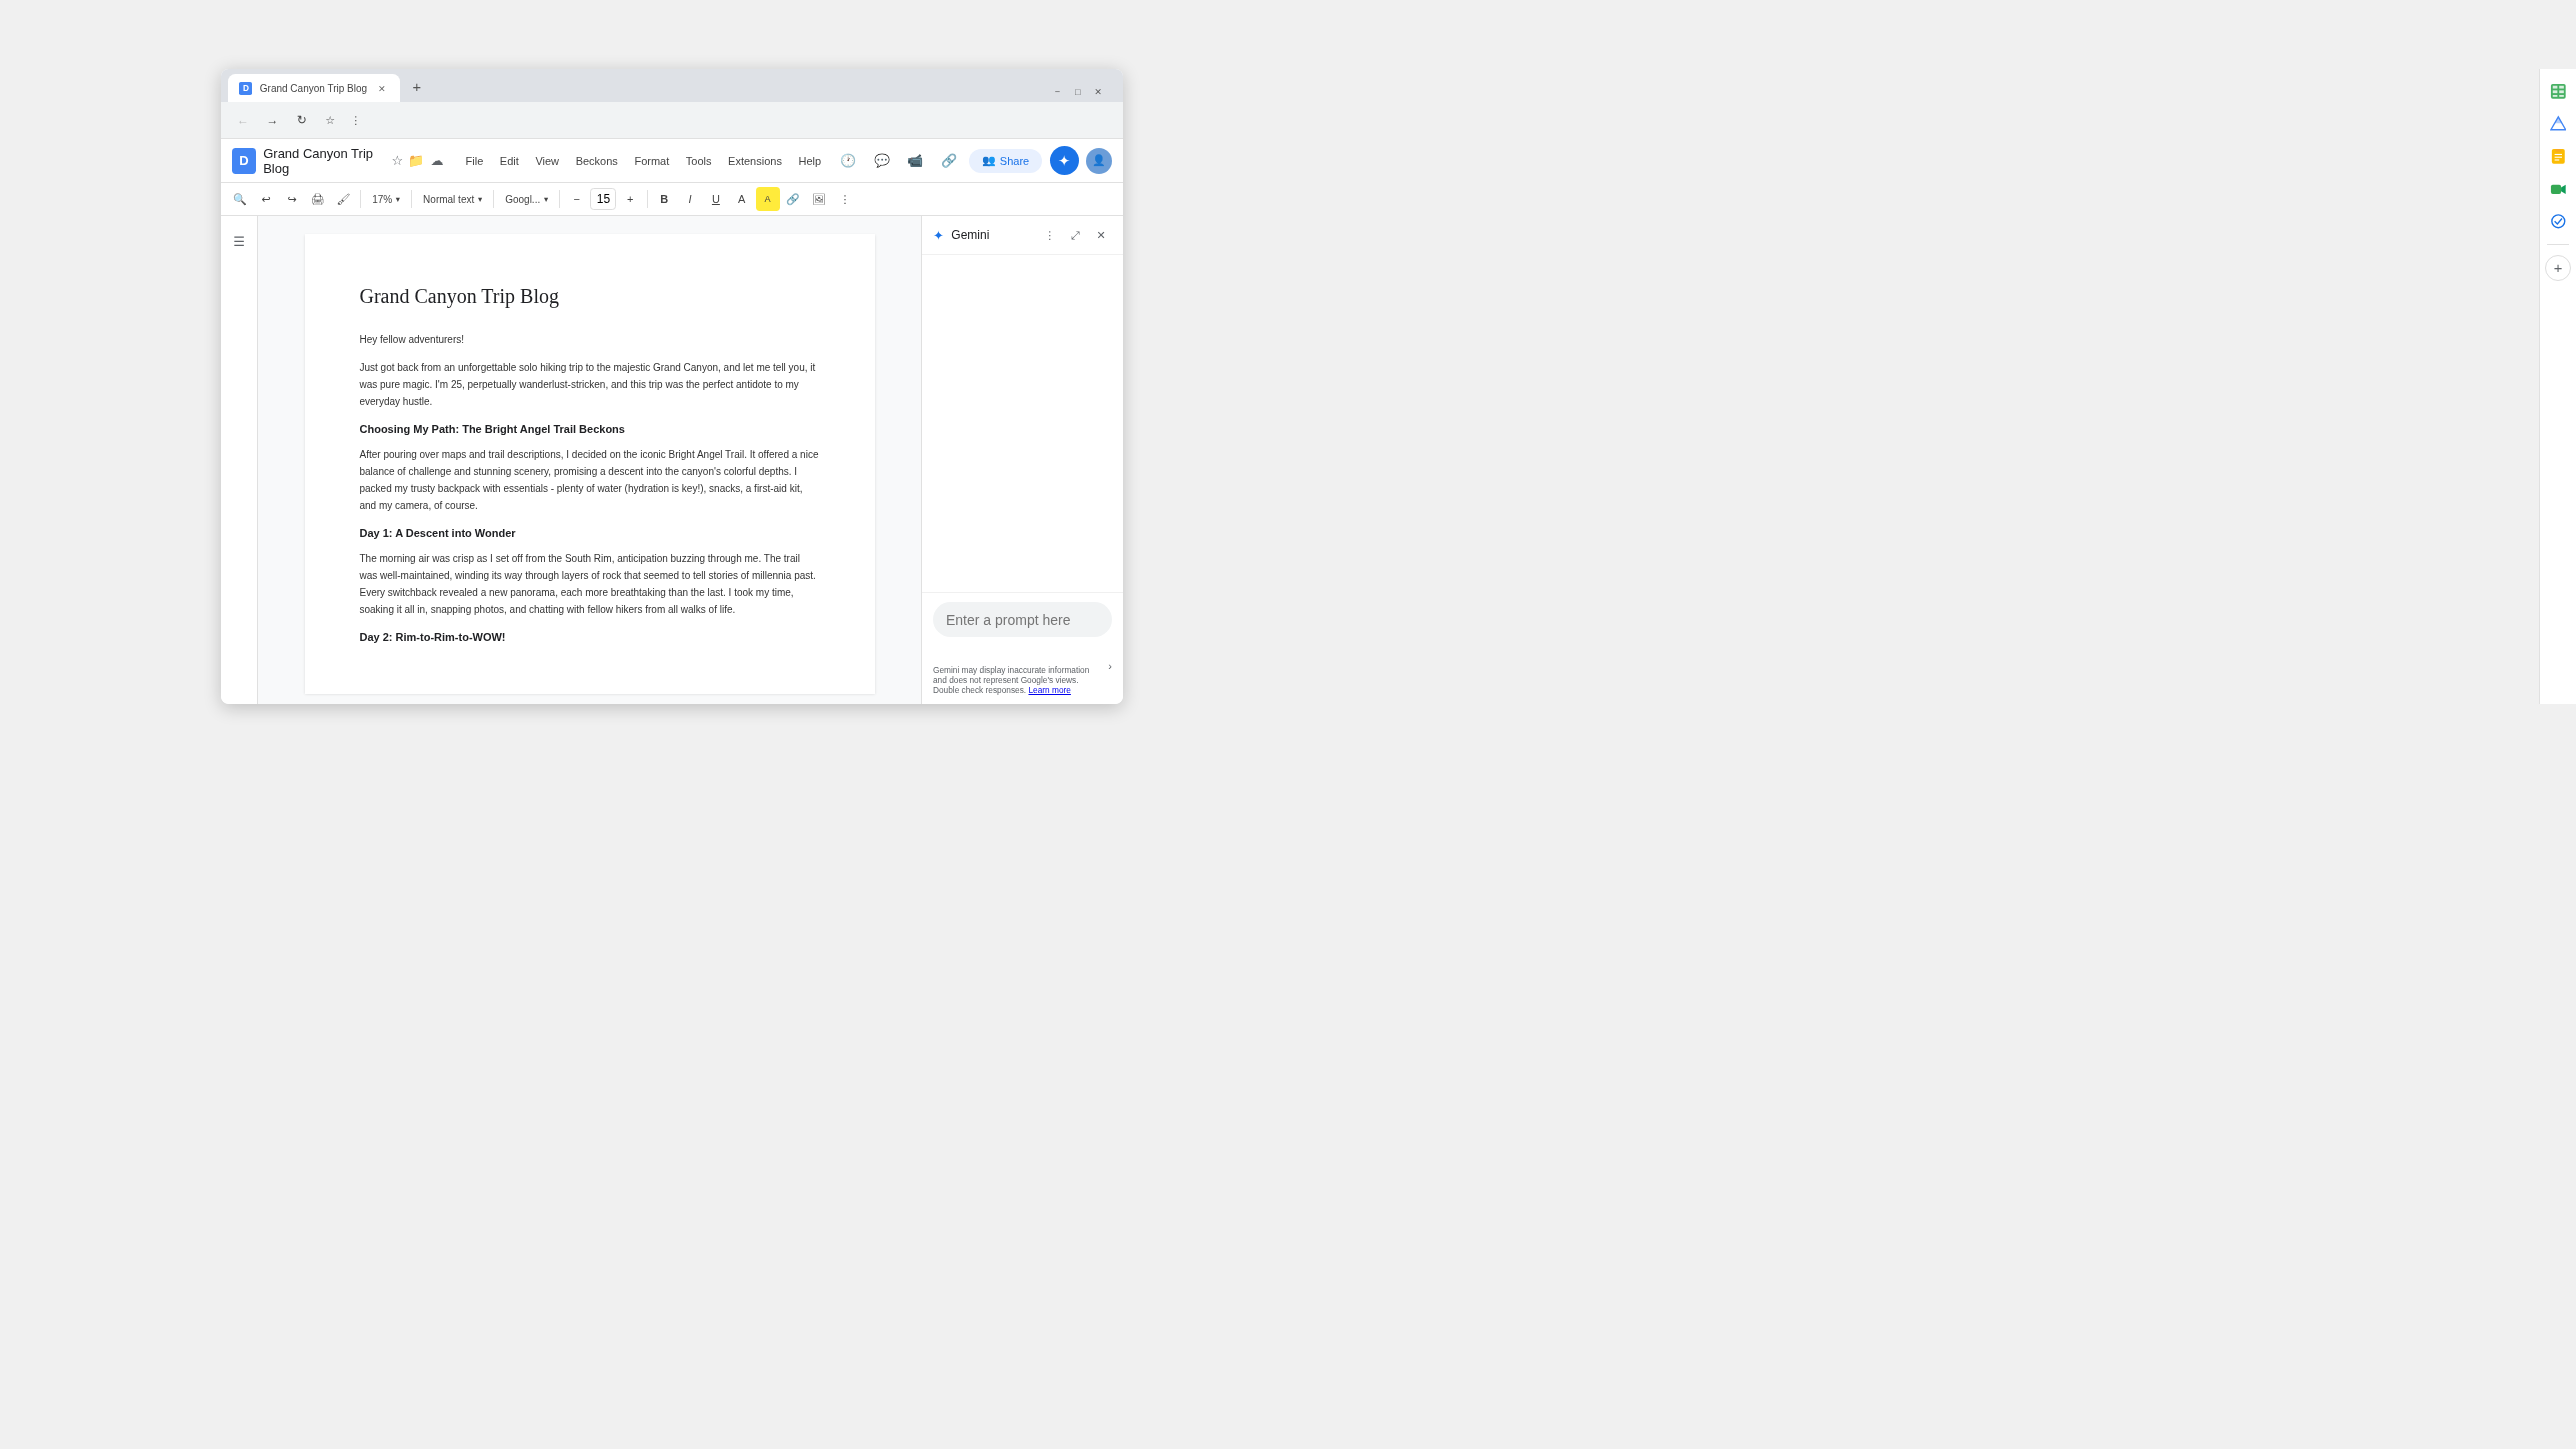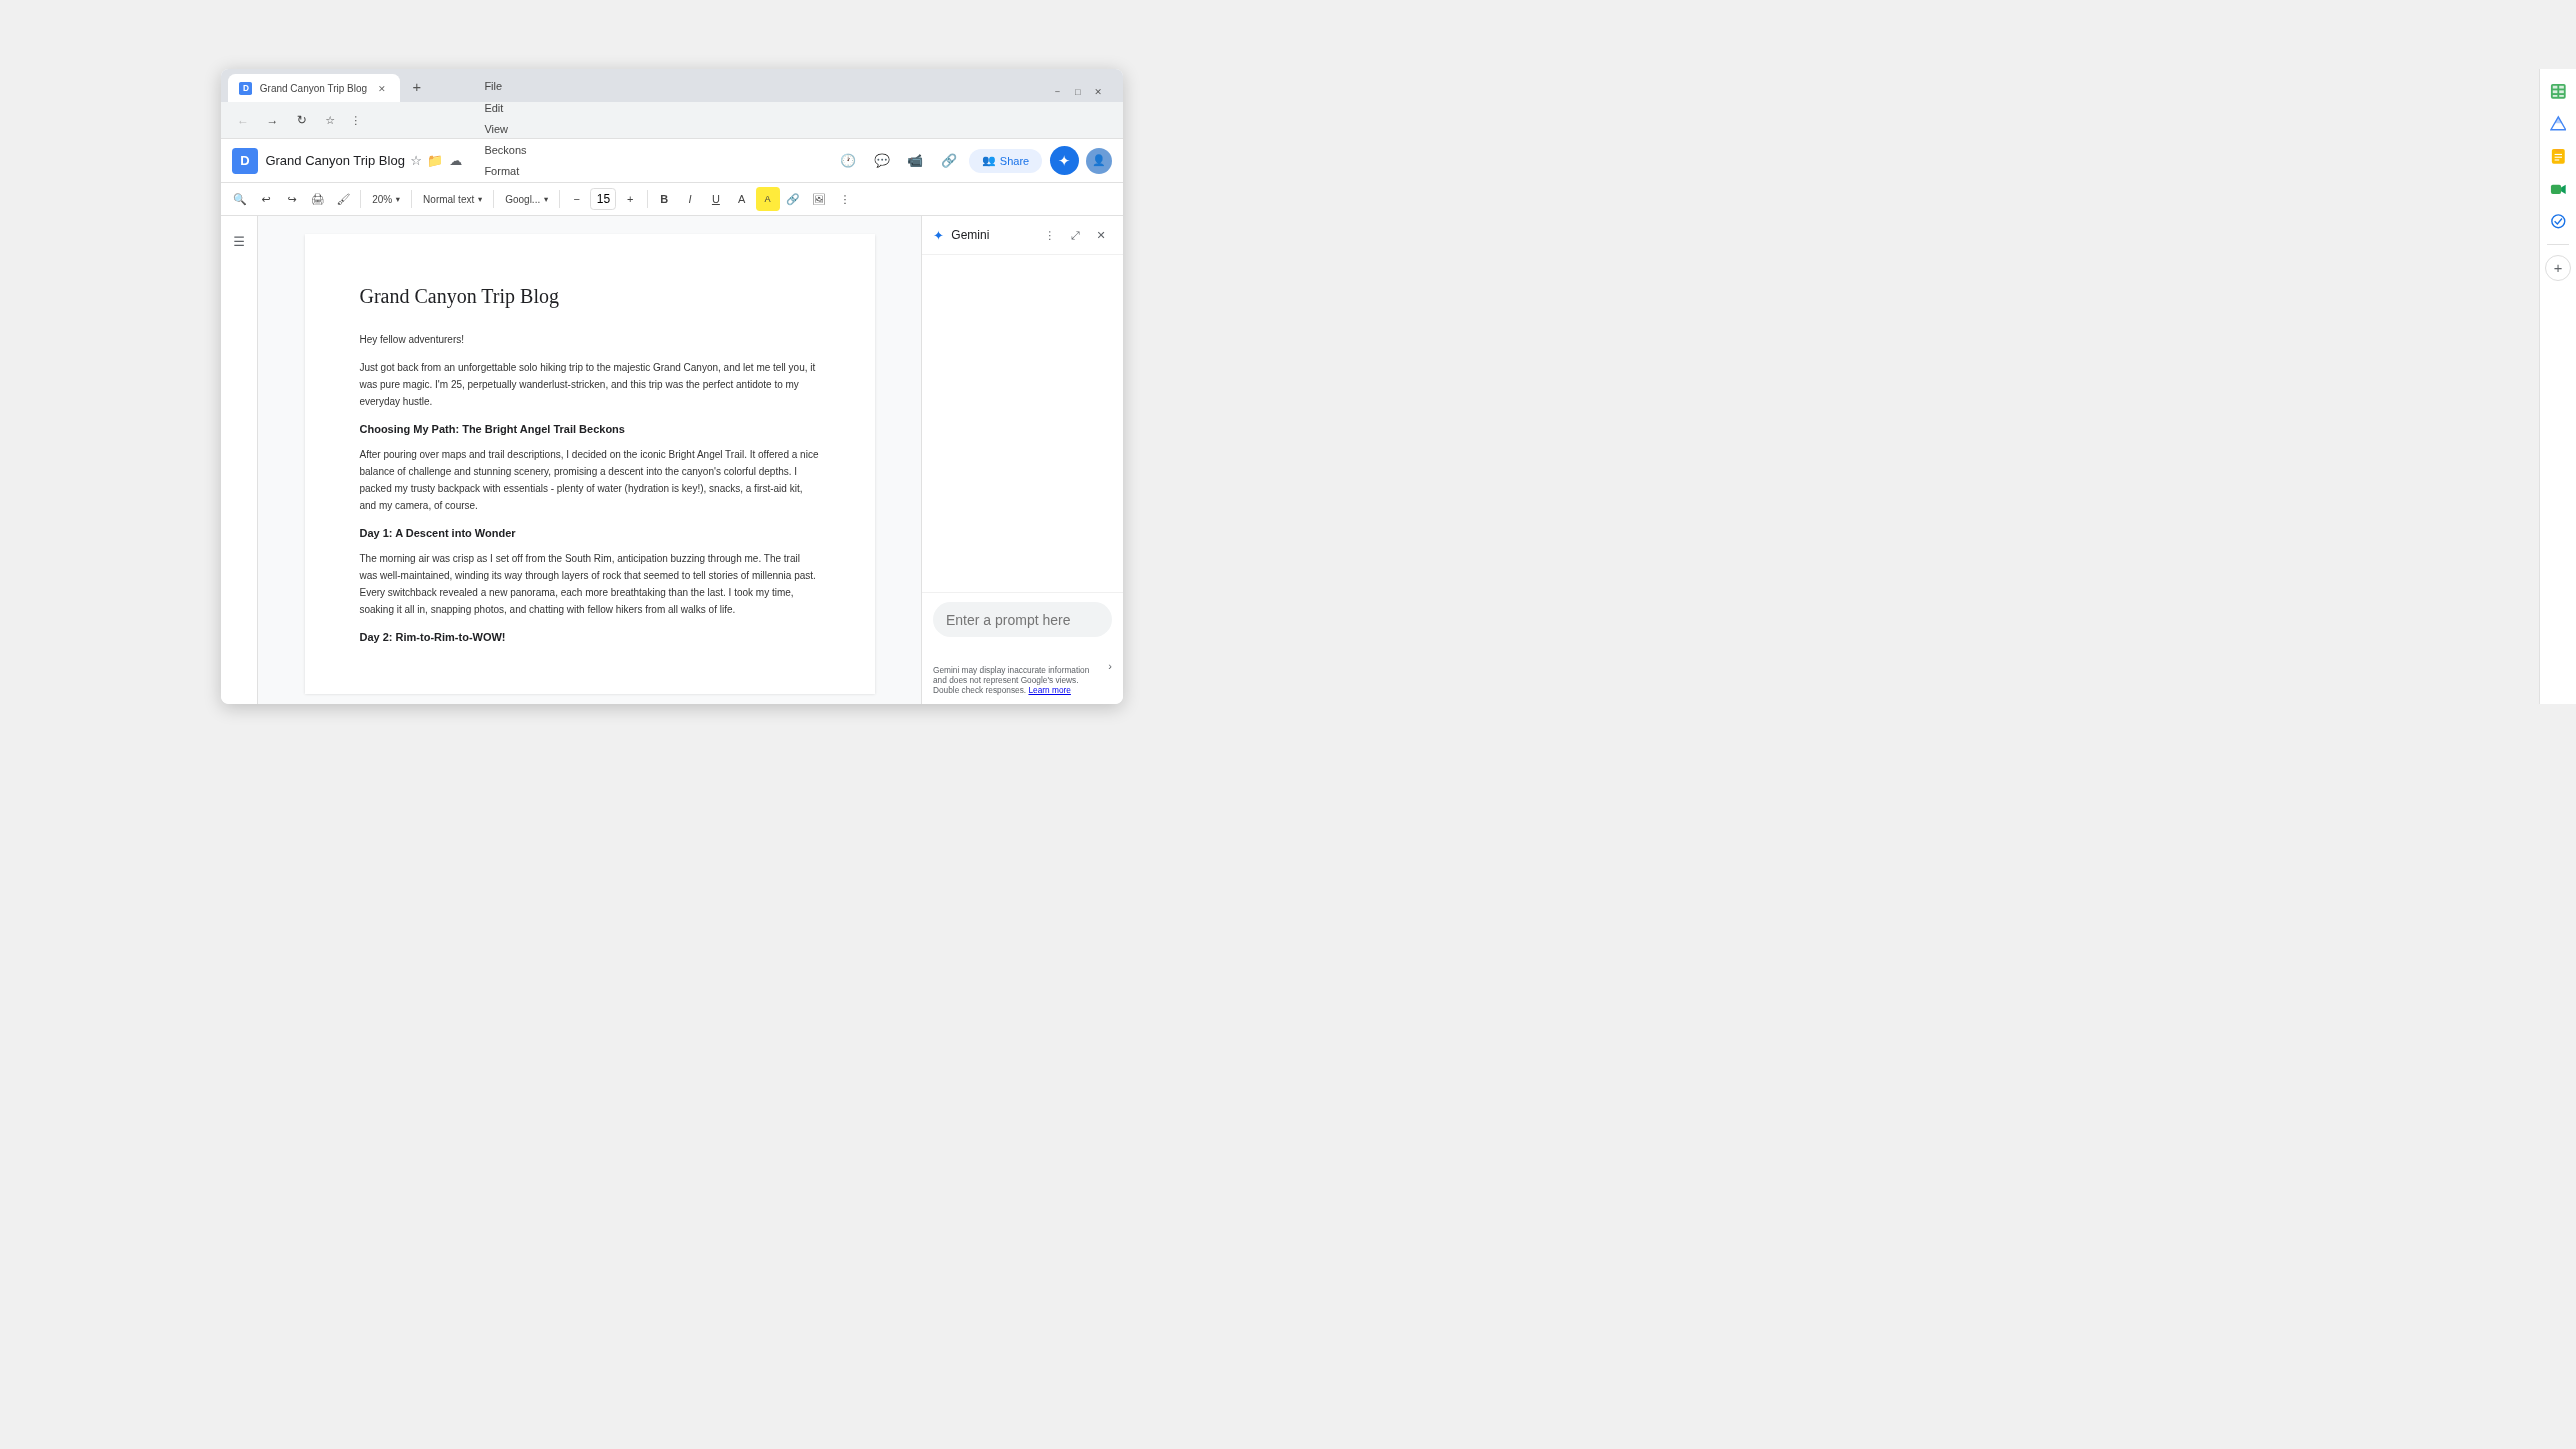--- a/index.html
+++ b/index.html
@@ -192,21 +192,20 @@
       display: flex;
       align-items: center;
       gap: 5.5px;
       color: #5f6368;
       font-size: 13px;
     }
     .docs-menu {
       margin-left: 7.4px;
       display: flex;
       gap: 1.8px;
-      flex-direction: column;
     }
     .docs-menu-item {
       padding: 3.7px 7.4px;
       border-radius: 3.7px;
       font-size: 11px;
       color: #444;
       cursor: pointer;
     }
     .header-right {
       margin-left: auto;
@@ -584,21 +583,21 @@
   </div>
 
   <div class="toolbar">
     <div class="toolbar-btn">🔍</div>
     <div class="toolbar-btn">↩</div>
     <div class="toolbar-btn">↪</div>
     <div class="toolbar-btn">🖨</div>
     <div class="toolbar-btn">🖌</div>
     <div class="toolbar-divider"></div>
     <div class="toolbar-select">
-      <span>20%</span>
+      <span>17%</span>
       <span style="font-size:8.3px;">▾</span>
     </div>
     <div class="toolbar-divider"></div>
     <div class="toolbar-select">
       <span>Normal text</span>
       <span style="font-size:8.3px;">▾</span>
     </div>
     <div class="toolbar-divider"></div>
     <div class="toolbar-select">
       <span>Googl...</span>

